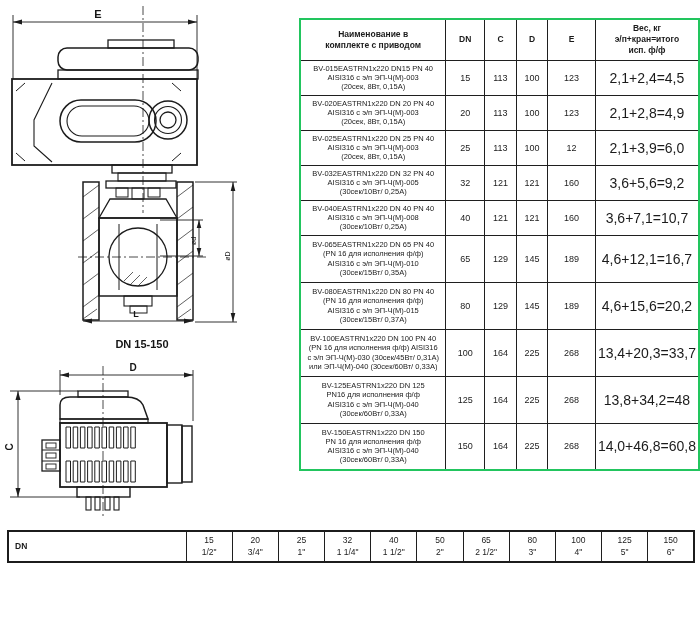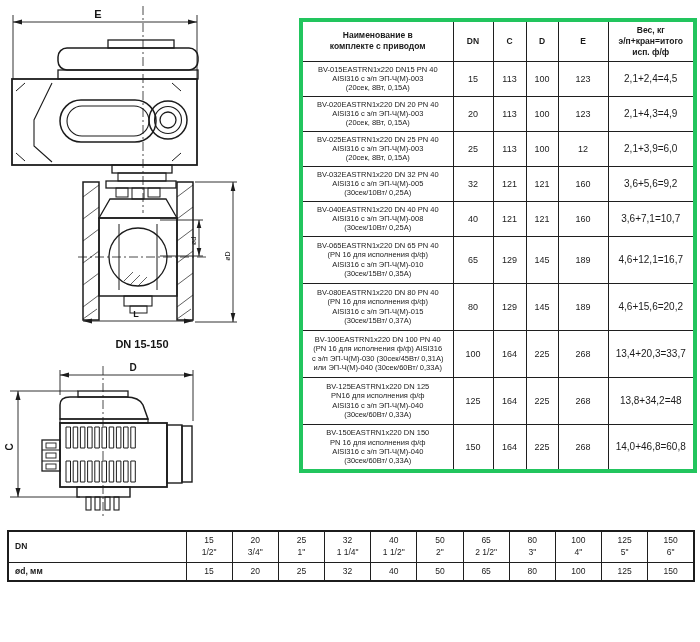--- a/index.html
+++ b/index.html
@@ -11,33 +11,33 @@
   .page { position: absolute; inset: 0; }
 
   
   .drawing { position: absolute; left: 0; top: 0; }
   .drawing text { font-family: "Liberation Sans", sans-serif; fill: #161616; }
 
   
   .spec-table {
     position: absolute; left: 299px; top: 18px;
     border-collapse: collapse; table-layout: fixed;
-    border: 4px solid #22c55e;
+    border: 2px solid #22c55e;
   }
   .spec-table th, .spec-table td {
     border: 1.5px solid #1f1f1f; padding: 2px 2px;
     text-align: center; vertical-align: middle;
     overflow: hidden;
   }
   .spec-table th {
     font-size: 8.5px; font-weight: bold; white-space: pre-line; line-height: 1.3;
   }
   .spec-table td.name { font-size: 7.5px; white-space: pre-line; line-height: 1.22; }
   .spec-table td.num  { font-size: 9px; }
-  .spec-table td.wt   { font-size: 10px; }
+  .spec-table td.wt   { font-size: 14px; }
   .spec-table tr.hdr { height: 41px; }
   .spec-table tr.h3  { height: 35px; }
   .spec-table tr.h4  { height: 47px; margin-top: 12px; }
 
   
   .dim-table {
     position: absolute; left: 7px; top: 530px; width: 688px;
     border-collapse: collapse; table-layout: fixed;
     border: 2px solid #1c1c1c;
   }
@@ -202,21 +202,21 @@
         <td class="wt">2,1+2,4=4,5</td>
       </tr>
       <tr class="h3">
         <td class="name">BV-020EASTRN1x220 DN 20 PN 40
 AISI316 с э/п ЭП-Ч(М)-003
 (20сек, 8Вт, 0,15А)</td>
         <td class="num">20</td>
         <td class="num">113</td>
         <td class="num">100</td>
         <td class="num">123</td>
-        <td class="wt">2,1+4,3=4,9</td>
+        <td class="wt">2,1+2,8=4,9</td>
       </tr>
       <tr class="h3">
         <td class="name">BV-025EASTRN1x220 DN 25 PN 40
 AISI316 с э/п ЭП-Ч(М)-003
 (20сек, 8Вт, 0,15А)</td>
         <td class="num">25</td>
         <td class="num">113</td>
         <td class="num">100</td>
         <td class="num">12</td>
         <td class="wt">2,1+3,9=6,0</td>
@@ -333,30 +333,16 @@
 2 1/2"</td>
         <td>80
 3"</td>
         <td>100
 4"</td>
         <td>125
 5"</td>
         <td>150
 6"</td>
       </tr>
-      <tr class="std-row">
-        <td class="lbl">ød, мм</td>
-        <td>15</td>
-        <td>20</td>
-        <td>25</td>
-        <td>32</td>
-        <td>40</td>
-        <td>50</td>
-        <td>65</td>
-        <td>80</td>
-        <td>100</td>
-        <td>125</td>
-        <td>150</td>
-      </tr>
     </tbody>
   </table>
 
 </div>
 
 </body></html>

